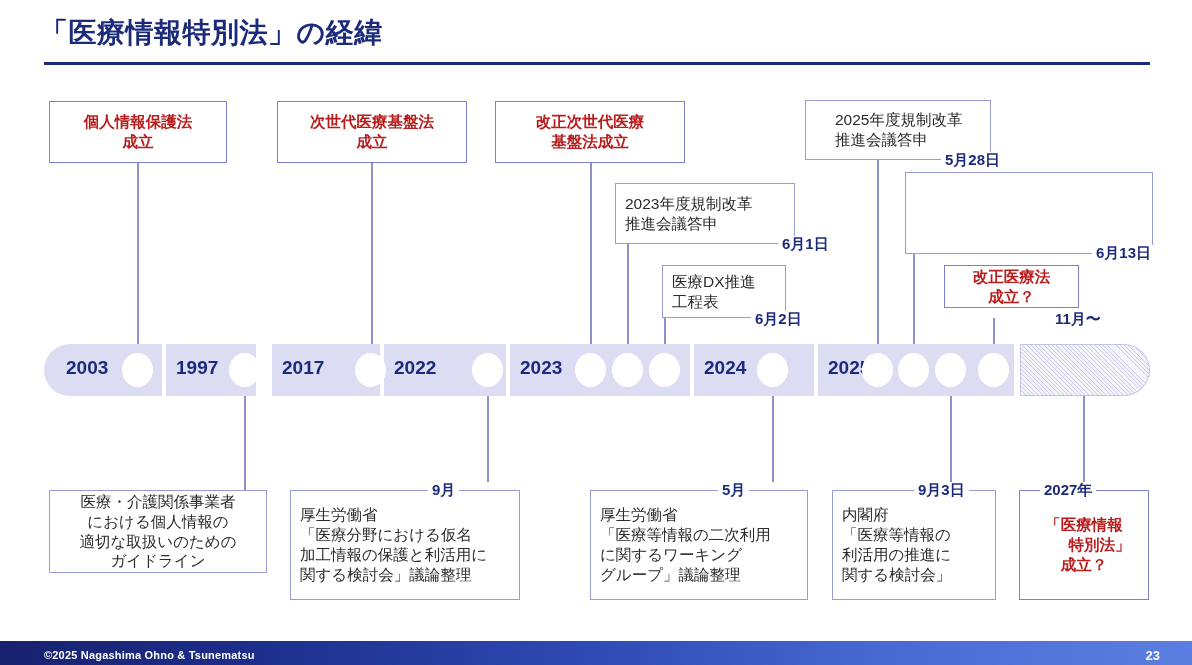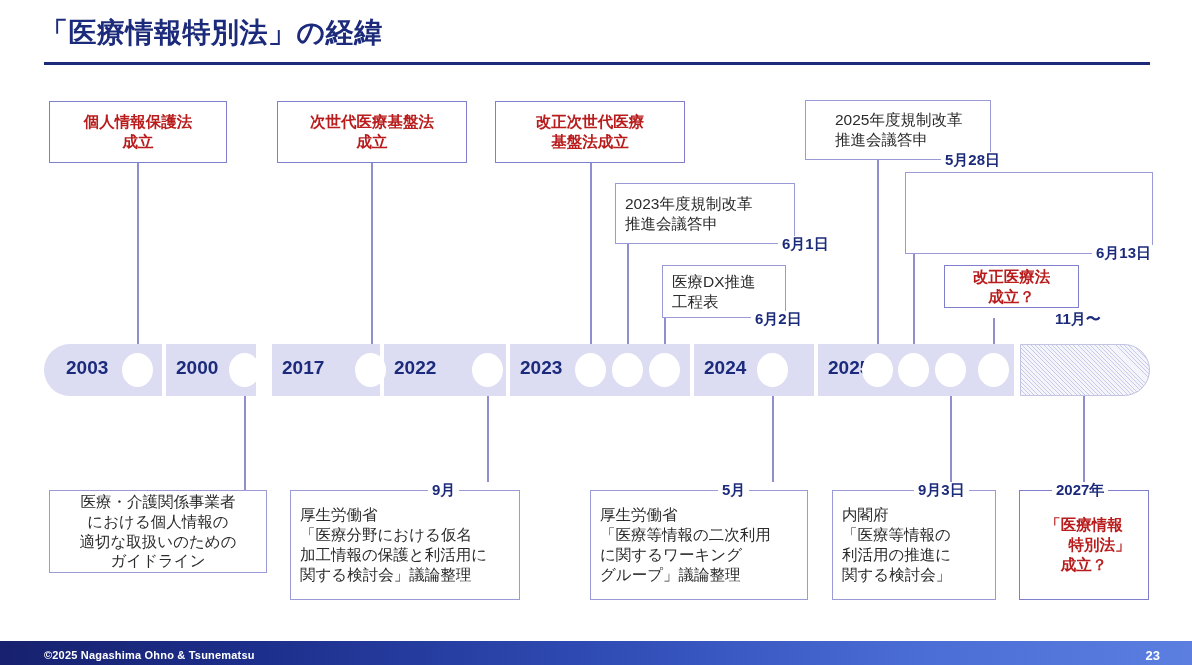--- a/index.html
+++ b/index.html
@@ -143,21 +143,21 @@
   <div class="seg cap-left" style="left:0px;   width:118px;"></div>
   <div class="seg" style="left:122px; width:90px;"></div>
   <div class="seg" style="left:228px; width:108px;"></div>
   <div class="seg" style="left:340px; width:122px;"></div>
   <div class="seg" style="left:466px; width:180px;"></div>
   <div class="seg" style="left:650px; width:120px;"></div>
   <div class="seg" style="left:774px; width:196px;"></div>
   <div class="seg hatched cap-right" style="left:976px; width:130px;"></div>
 
   <span class="year-label" style="left:22px;">2003</span>
-  <span class="year-label" style="left:132px;">2000</span>
+  <span class="year-label" style="left:132px;">1997</span>
   <span class="year-label" style="left:238px;">2017</span>
   <span class="year-label" style="left:350px;">2022</span>
   <span class="year-label" style="left:476px;">2023</span>
   <span class="year-label" style="left:660px;">2024</span>
   <span class="year-label" style="left:784px;">2025</span>
 
   <div class="node-dot" style="left:78px;"></div>
   <div class="node-dot" style="left:185px;"></div>
   <div class="node-dot" style="left:311px;"></div>
   <div class="node-dot" style="left:428px;"></div>
@@ -242,19 +242,19 @@
 「医療等情報の
 利活用の推進に
 関する検討会」</div>
   <span class="date-chip" style="left:81px; top:-9px;">9月3日</span>
 </div>
 
 <div class="box emph" style="left:1019px; top:490px; width:130px; height:110px;">
   <div class="txt">「医療情報
 　　特別法」
 成立？</div>
-  <span class="date-chip" style="left:32px; top:-9px;text-align:center;">2027年</span>
+  <span class="date-chip" style="left:20px; top:-9px;text-align:center;">2027年</span>
 </div>
 
 <div id="footer">
   <span id="footer-copyright">©2025 Nagashima Ohno &amp; Tsunematsu</span>
   <span id="page-number">23</span>
 </div>
 
 </body></html>

